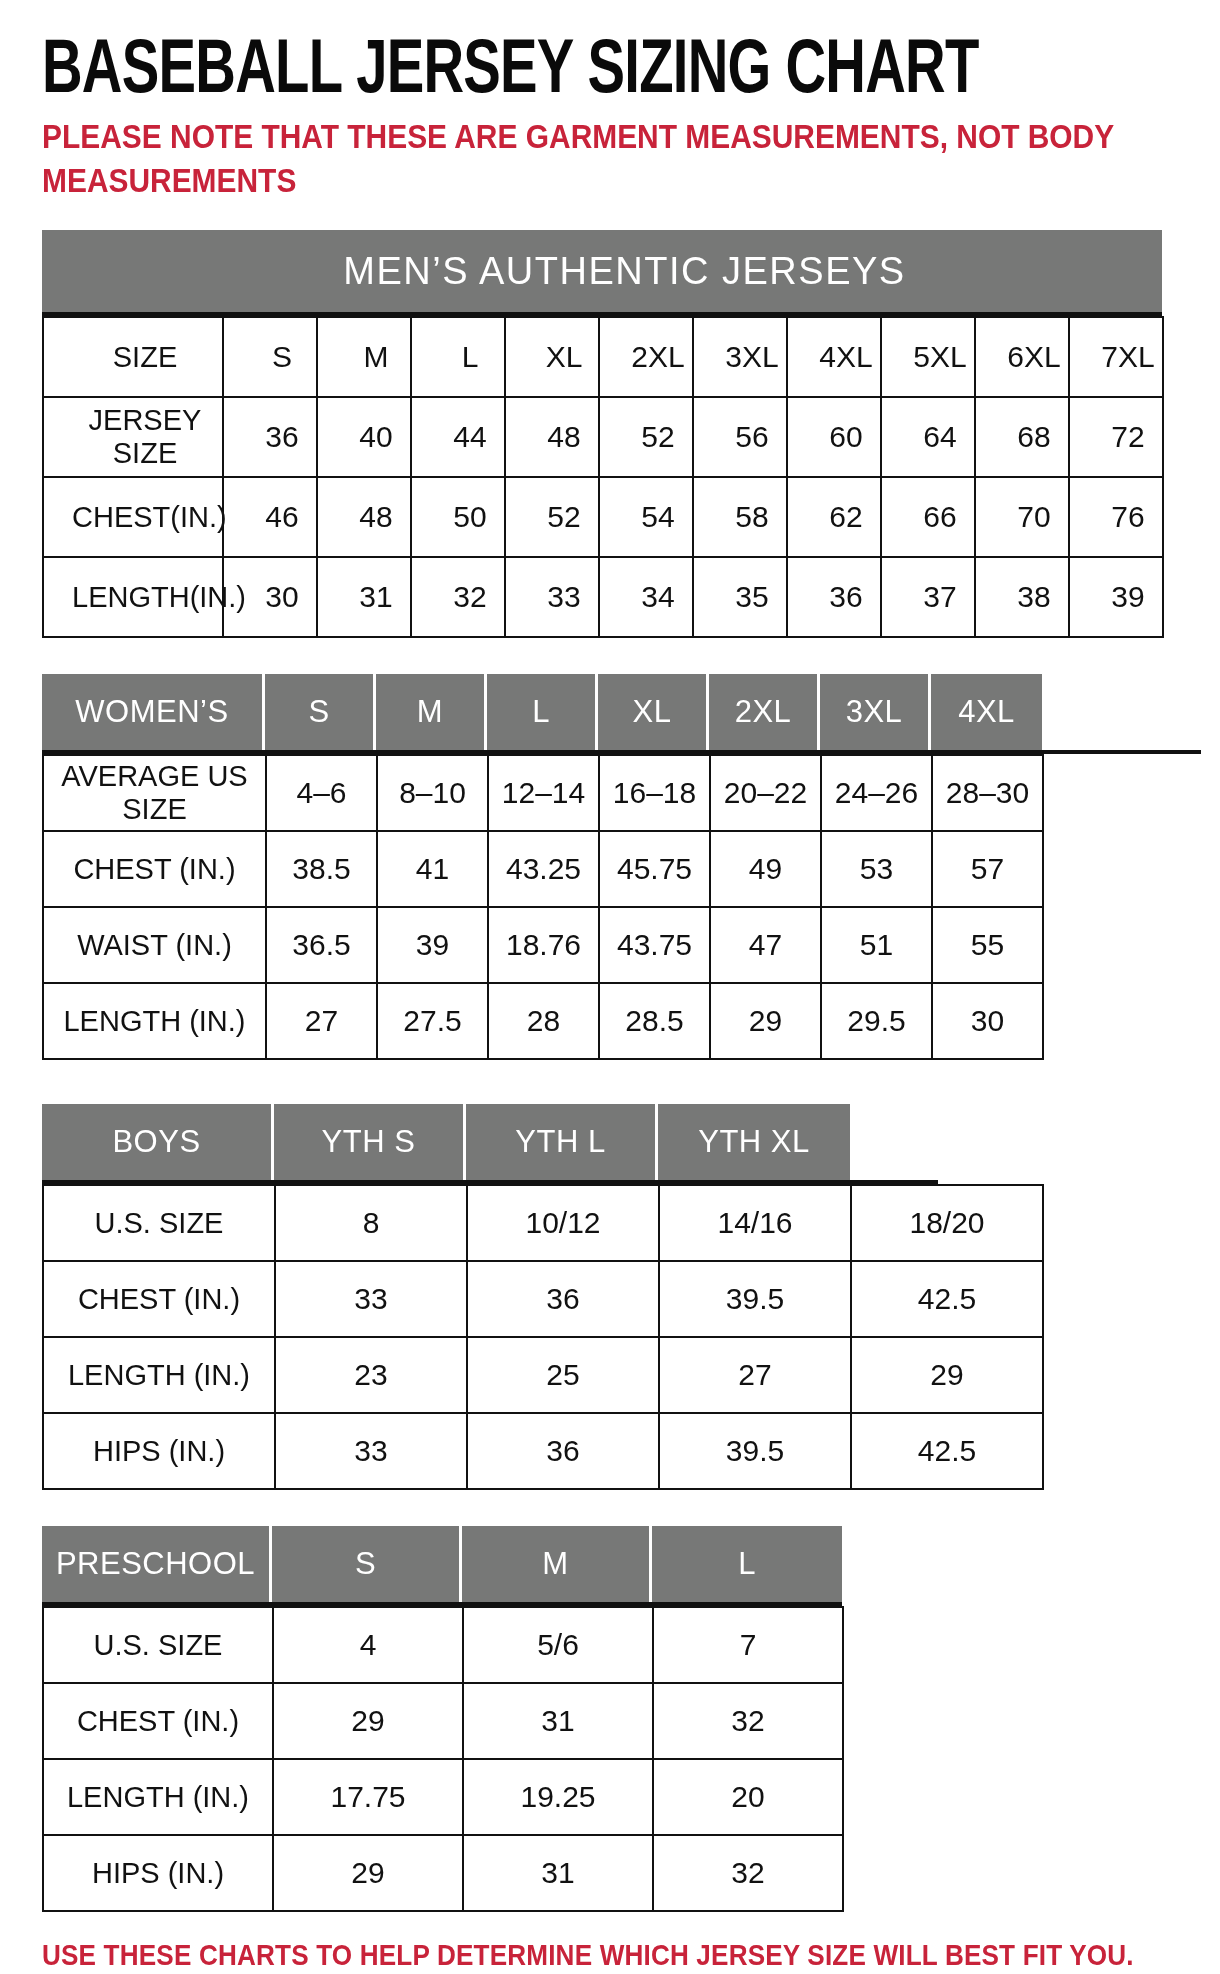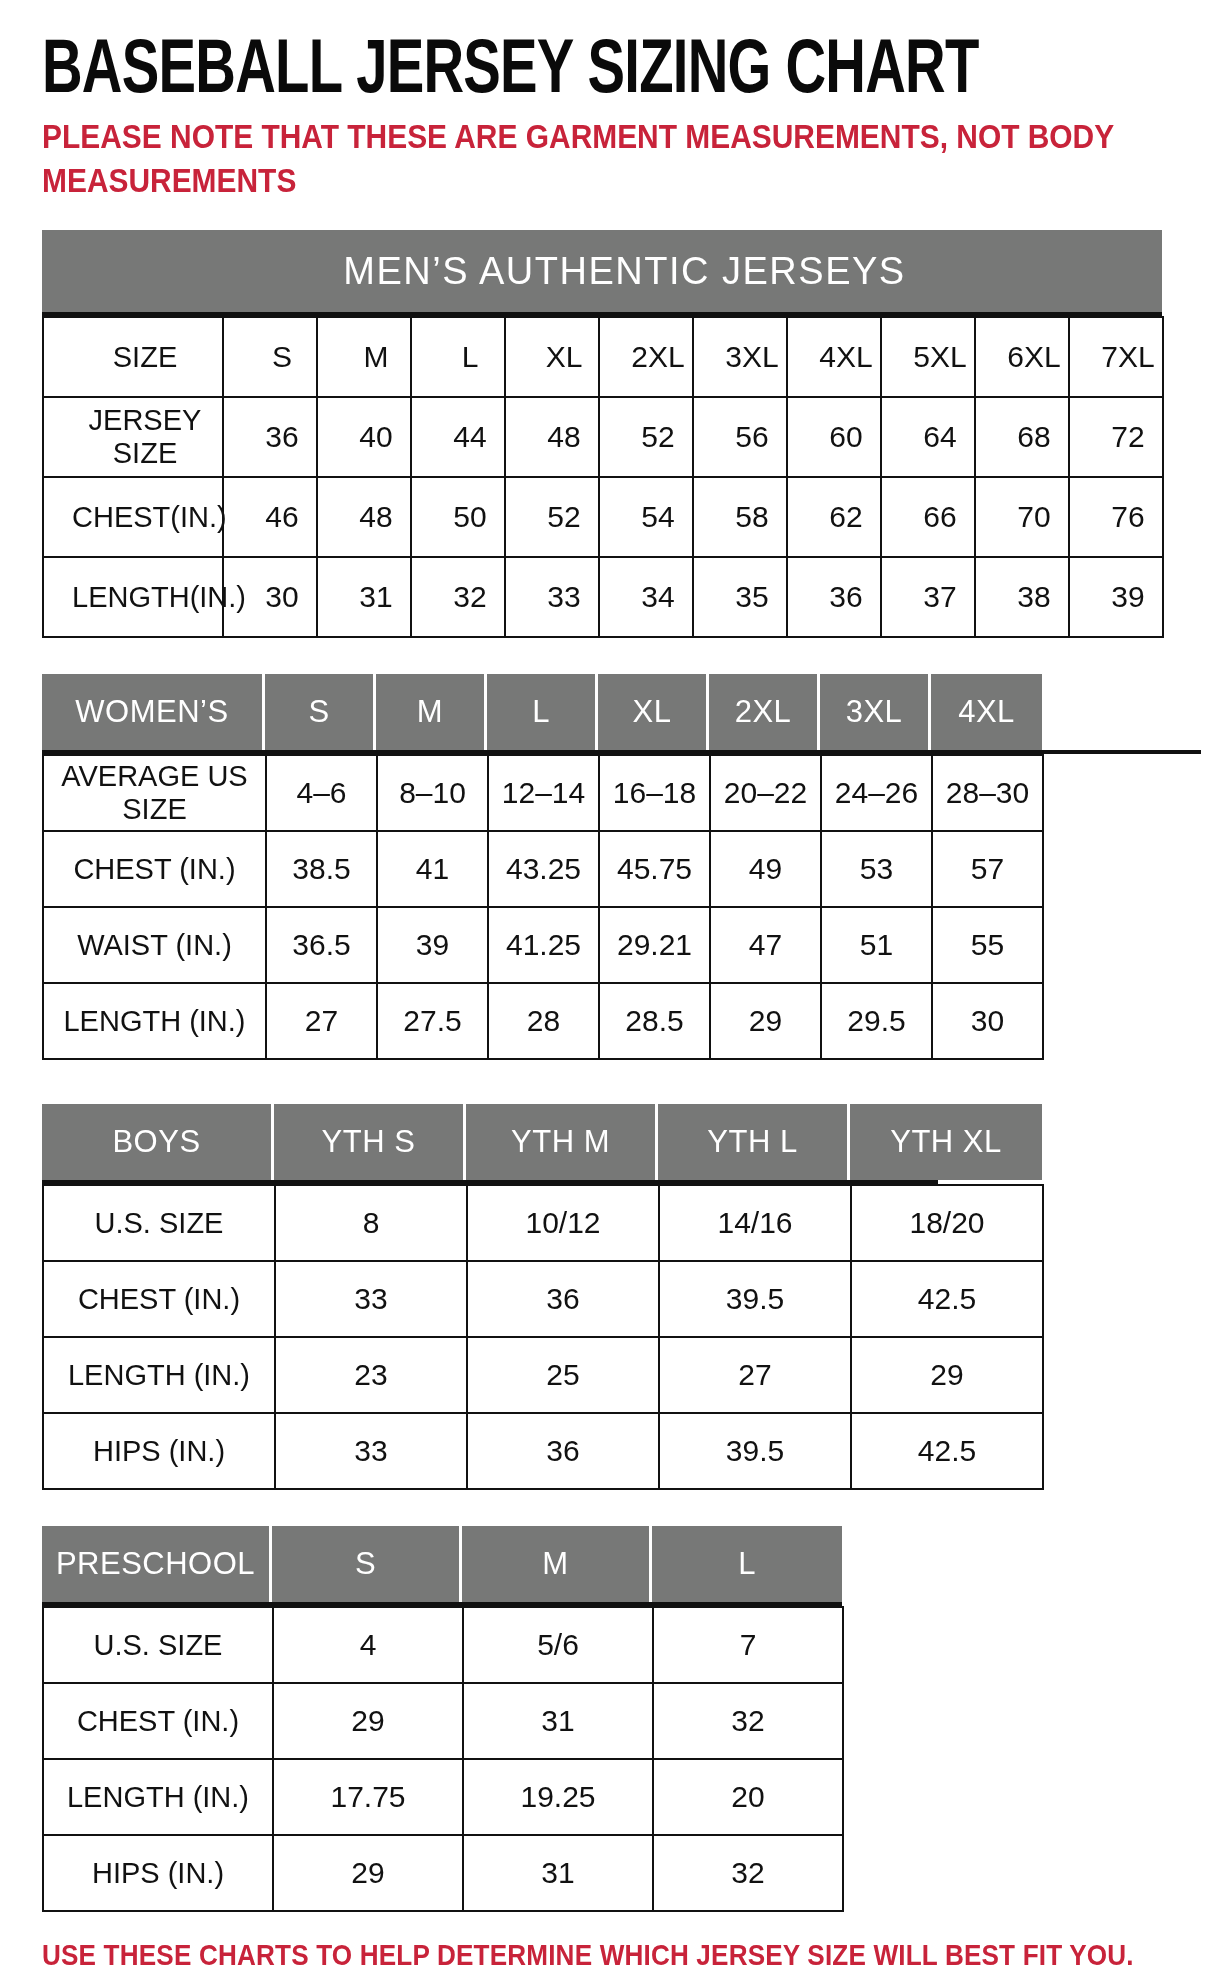--- a/index.html
+++ b/index.html
@@ -152,22 +152,22 @@
           <td>43.25</td>
           <td>45.75</td>
           <td>49</td>
           <td>53</td>
           <td>57</td>
         </tr>
         <tr>
           <td class="lbl">WAIST (IN.)</td>
           <td>36.5</td>
           <td>39</td>
-          <td>41.25</td>
-          <td>29.21</td>
+          <td>18.76</td>
+          <td>43.75</td>
           <td>47</td>
           <td>51</td>
           <td>55</td>
         </tr>
         <tr>
           <td class="lbl">LENGTH (IN.)</td>
           <td>27</td>
           <td>27.5</td>
           <td>28</td>
           <td>28.5</td>
@@ -176,21 +176,20 @@
           <td>30</td>
         </tr>
       </tbody>
     </table>
   </section>
 
   <section class="tbl mt44" style="width:896px">
     <div class="ghead" style="grid-template-columns:232px repeat(4,192px)">
       <div class="g">BOYS</div>
       <div class="g">YTH S</div>
-      <div class="g">YTH M</div>
       <div class="g">YTH L</div>
       <div class="g">YTH XL</div>
     </div>
     <table class="sz" style="width:1000px">
       <colgroup>
           <col style="width:232px">
           <col span="4" style="width:192px">
         </colgroup>
       <tbody>
         <tr>

